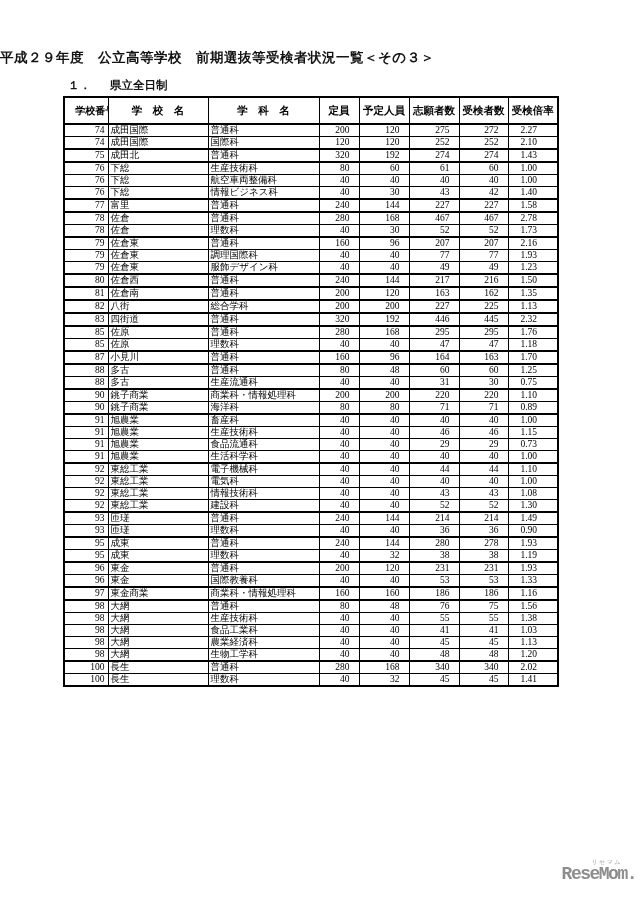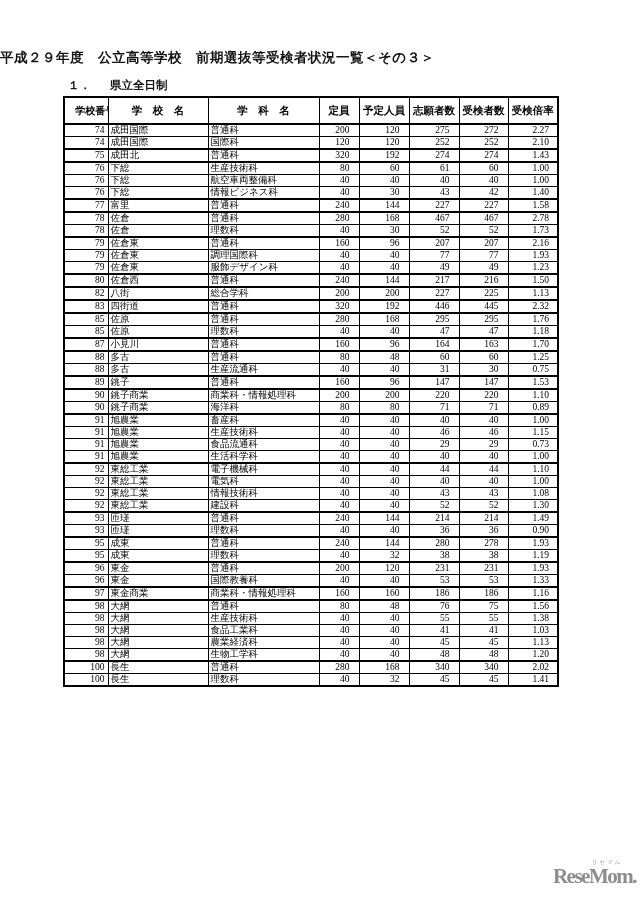--- a/index.html
+++ b/index.html
@@ -37,33 +37,33 @@
     font-size:10px; line-height:1.15;
   }
   tbody td {
     height:11px; line-height:11px; font-size:9.5px; padding:0;
     font-family:"Liberation Serif", serif;
   }
   tbody tr.grp td { border-top:2px solid #000; }
   td.c0 { text-align:right; padding-right:3px;margin-left:37px; }
   td.c1, td.c2 { text-align:left; padding-left:2px; }
   td.c3, td.c4, td.c5, td.c6 { text-align:right; padding-right:9px; }
-  td.c7 { text-align:right; padding-right:8px; }
+  td.c7 { text-align:right; padding-right:20px; }
   .logo {
     position:absolute; top:858px; right:4px; width:140px; text-align:right;
     color:#8d8d8d;
   }
   .logo .ruby {
     display:block; font-family:"Liberation Sans", sans-serif;
     font-size:6px; letter-spacing:1.5px; padding-right:14px;
     margin-bottom:-3px; color:#9a9a9a;
   }
   .logo .logotext {
-    font-family:Liberation Serif, serif; font-weight:bold;
-    font-size:21px; letter-spacing:-1.5px;
+    font-family:Liberation Mono, monospace; font-weight:bold;
+    font-size:18px; letter-spacing:-1.5px;
   }
 </style>
 </head>
 <body>
 
 <div class="title">平成２９年度　公立高等学校　前期選抜等受検者状況一覧＜その３＞</div>
 
 <div class="section">
   <span class="no">１．</span><span>県立全日制</span>
 </div>
@@ -216,20 +216,30 @@
         <td class="c0">80</td>
         <td class="c1">佐倉西</td>
         <td class="c2">普通科</td>
         <td class="c3">240</td>
         <td class="c4">144</td>
         <td class="c5">217</td>
         <td class="c6">216</td>
         <td class="c7">1.50</td>
       </tr>
       <tr class="grp">
+        <td class="c0">81</td>
+        <td class="c1">佐倉南</td>
+        <td class="c2">普通科</td>
+        <td class="c3">200</td>
+        <td class="c4">120</td>
+        <td class="c5">163</td>
+        <td class="c6">162</td>
+        <td class="c7">1.35</td>
+      </tr>
+      <tr class="grp">
         <td class="c0">82</td>
         <td class="c1">八街</td>
         <td class="c2">総合学科</td>
         <td class="c3">200</td>
         <td class="c4">200</td>
         <td class="c5">227</td>
         <td class="c6">225</td>
         <td class="c7">1.13</td>
       </tr>
       <tr class="grp">
@@ -284,30 +294,20 @@
       </tr>
       <tr>
         <td class="c0">88</td>
         <td class="c1">多古</td>
         <td class="c2">生産流通科</td>
         <td class="c3">40</td>
         <td class="c4">40</td>
         <td class="c5">31</td>
         <td class="c6">30</td>
         <td class="c7">0.75</td>
-      </tr>
-      <tr class="grp">
-        <td class="c0">89</td>
-        <td class="c1">銚子</td>
-        <td class="c2">普通科</td>
-        <td class="c3">160</td>
-        <td class="c4">96</td>
-        <td class="c5">147</td>
-        <td class="c6">147</td>
-        <td class="c7">1.53</td>
       </tr>
       <tr class="grp">
         <td class="c0">90</td>
         <td class="c1">銚子商業</td>
         <td class="c2">商業科・情報処理科</td>
         <td class="c3">200</td>
         <td class="c4">200</td>
         <td class="c5">220</td>
         <td class="c6">220</td>
         <td class="c7">1.10</td>

